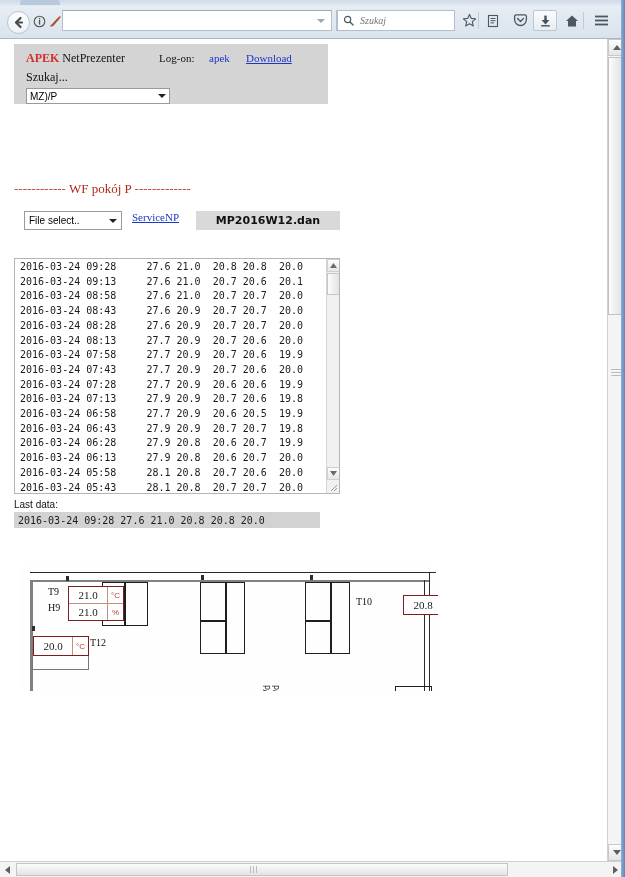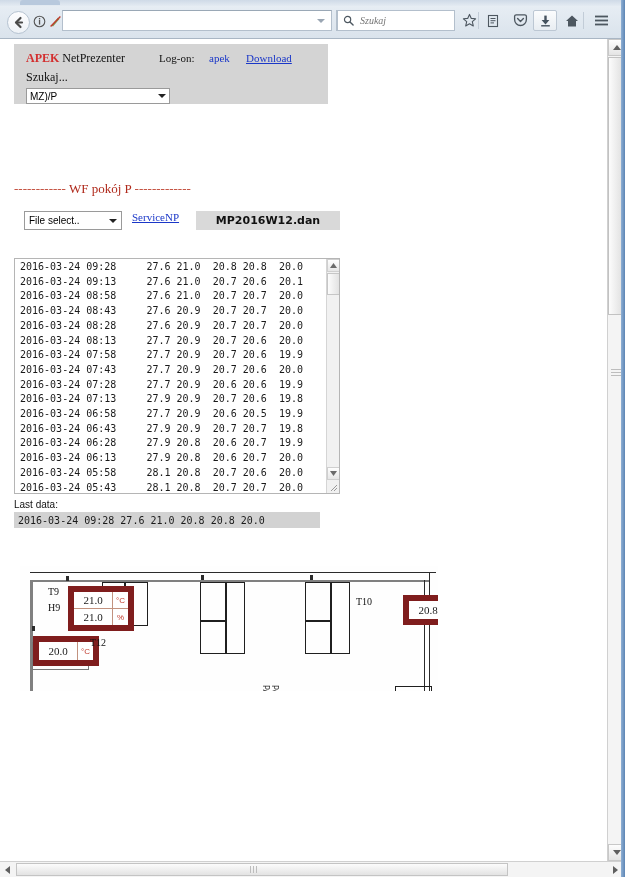--- a/index.html
+++ b/index.html
@@ -178,21 +178,21 @@
     background:#fefefe;overflow:hidden;
   }
   .wall{position:absolute;background:#808080;}
   .thinline{position:absolute;background:#2b2b2b;}
   .box-outline{position:absolute;border:1px solid #1f1f1f;background:transparent;}
   .box-gray{position:absolute;border:1px solid #787878;background:transparent;}
   .tickmark{position:absolute;width:3px;height:5px;background:#2b2b2b;}
 
   .sensor{
     position:absolute;display:flex;align-items:stretch;
-    border:6px solid #7f1d1d;background:#fff;
+    border:1px solid #7f1d1d;background:#fff;
   }
   .sensor .val{
     padding:0 4px;font-family:"Liberation Serif",serif;font-size:11px;color:#1a1a1a;
     display:flex;align-items:center;justify-content:center;min-width:30px;
   }
   .sensor .unit{
     border-left:1px solid #c2927f;padding:0 2px;font-size:8px;color:#c0392b;
     display:flex;align-items:center;justify-content:center;min-width:11px;
   }
   .sensor-2row{flex-direction:column;}

